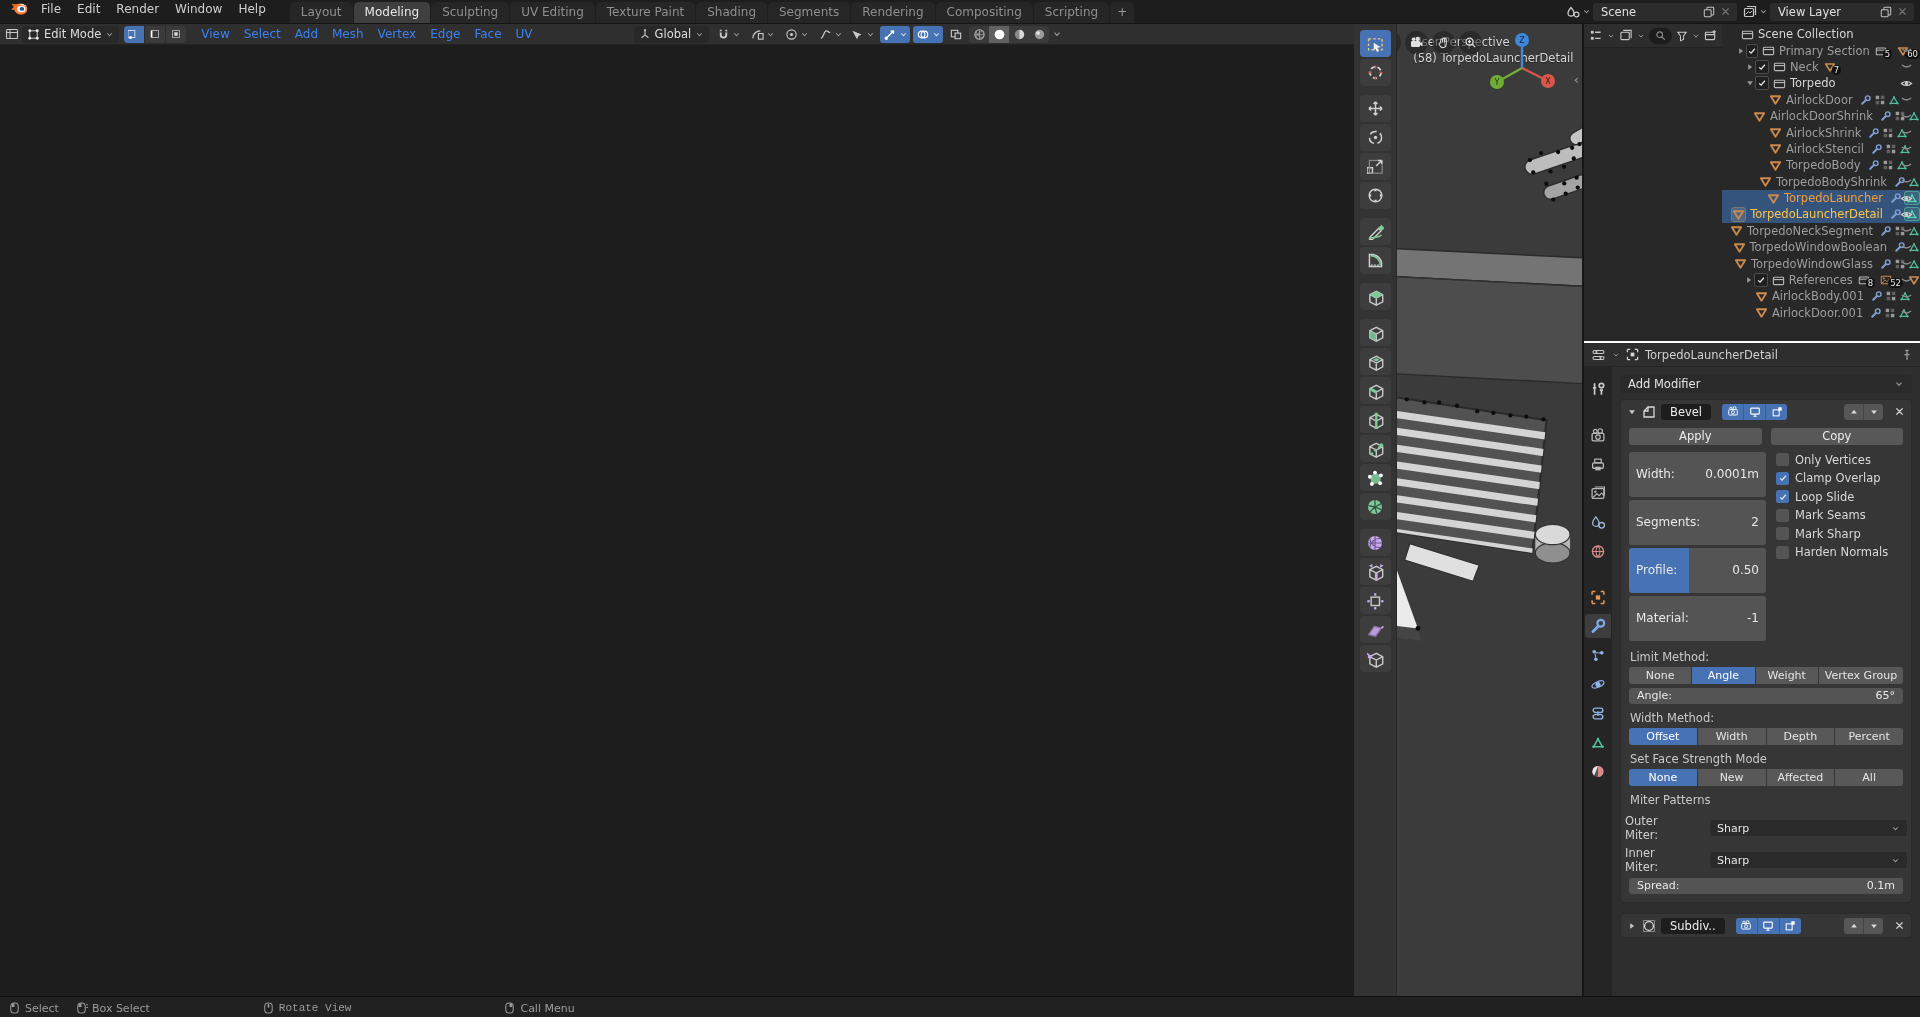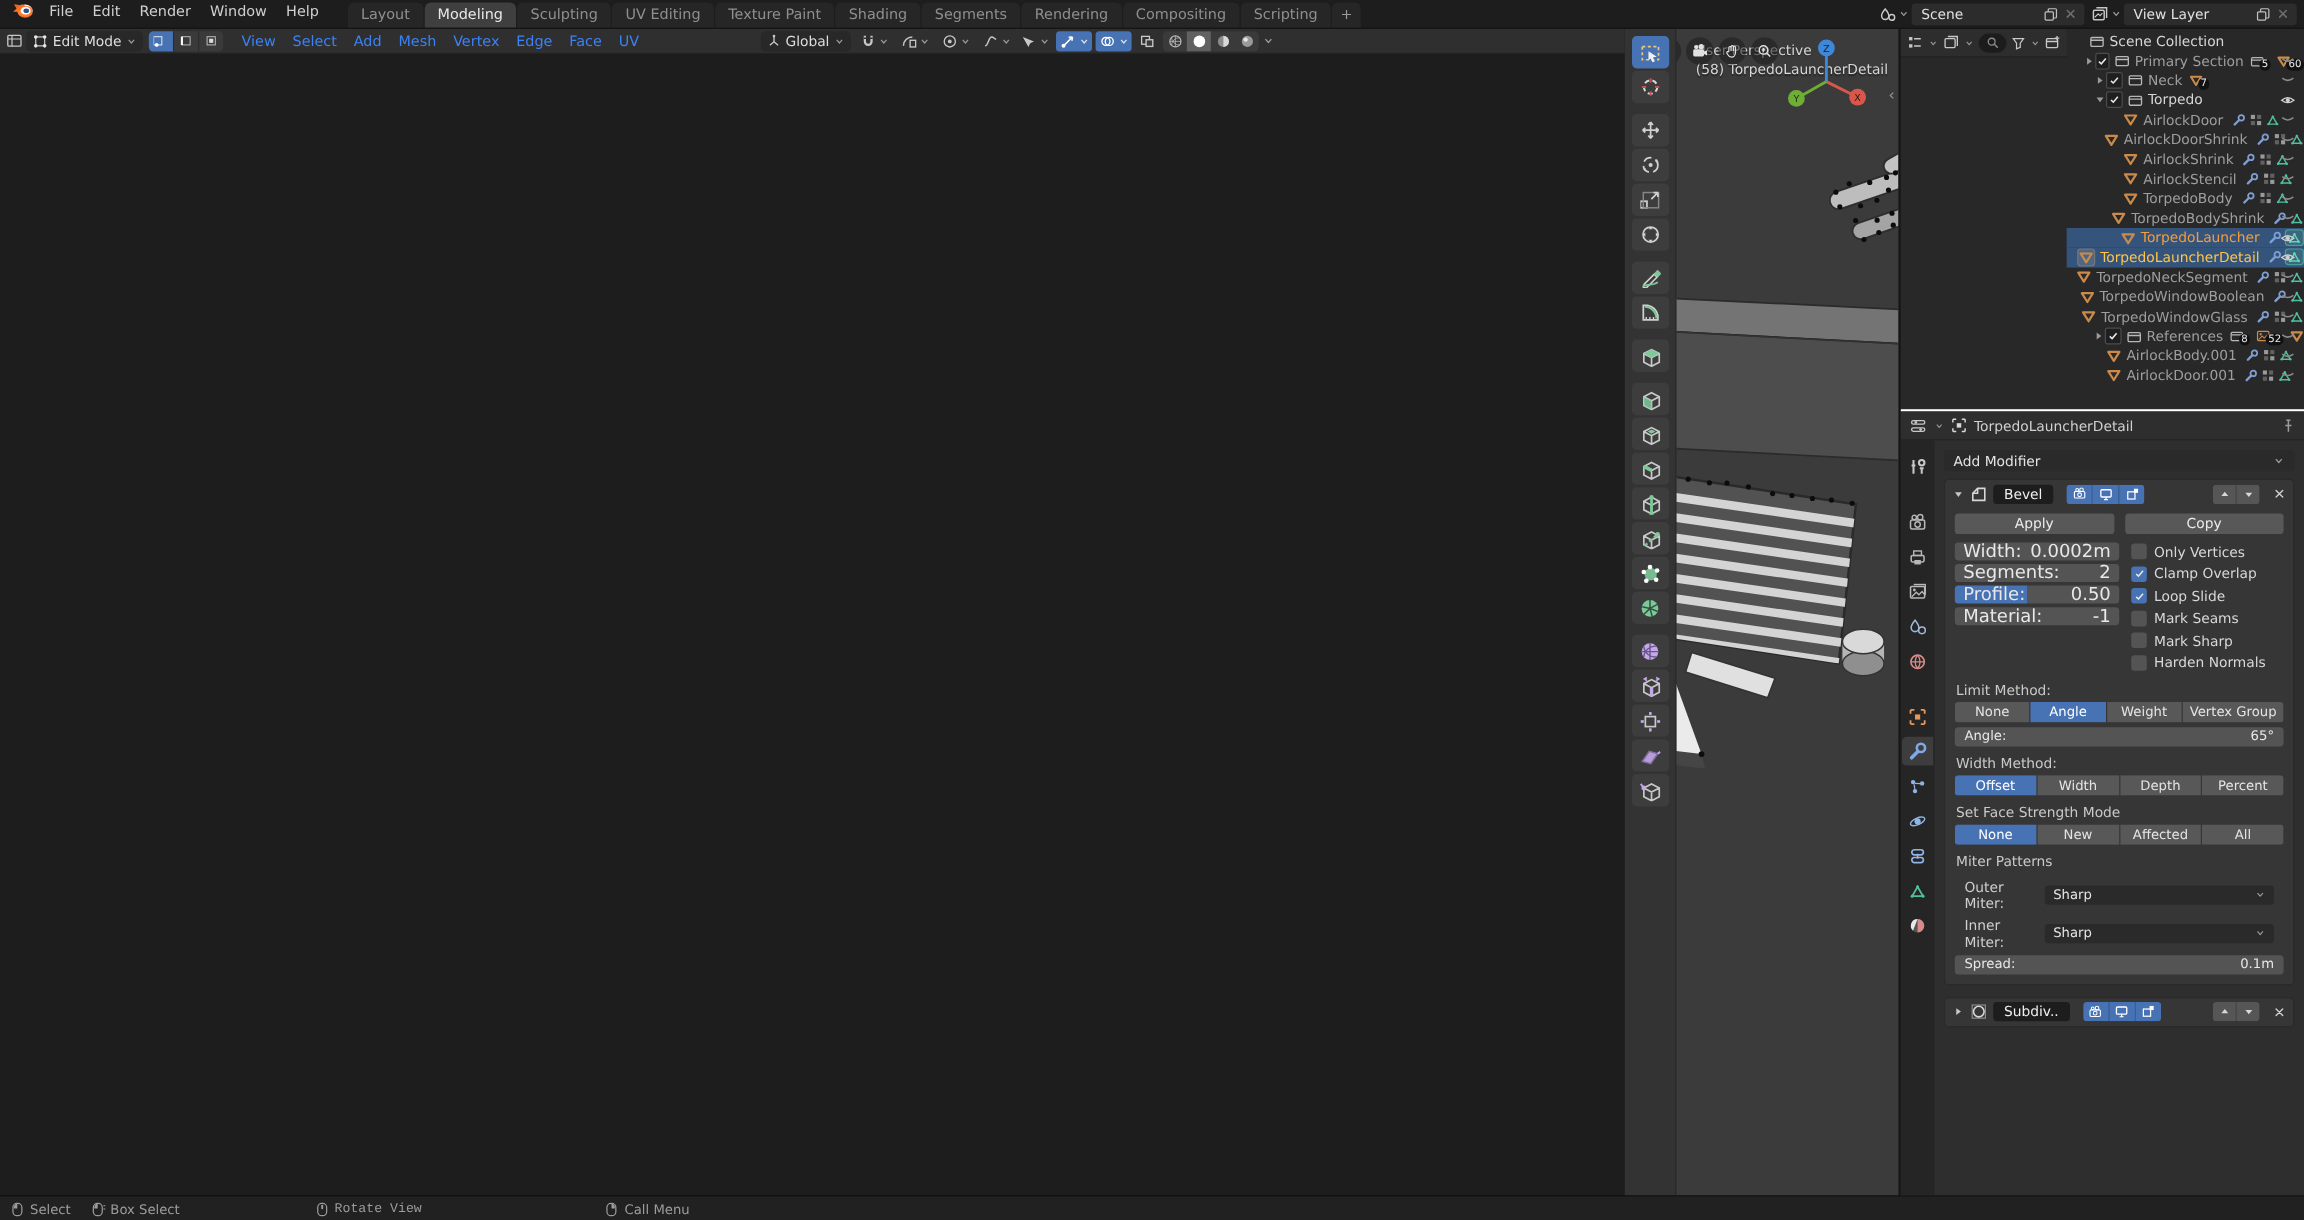--- a/index.html
+++ b/index.html
@@ -89,30 +89,30 @@
 .tgl:last-child{border-right:none}
 .ud-group{display:flex;border-radius:3px;overflow:hidden;margin-left:auto}
 .ud{width:19px;height:16px;background:#565656;display:flex;align-items:center;justify-content:center;color:#ddd;border-right:1px solid #444}
 .ud:last-child{border-right:none}
 .panel-x{margin-left:6px;color:#cfcfcf}
 .apply-row{display:flex;gap:9px;padding:5px 8px 3px}
 .btn{flex:1;height:17px;background:#585858;border-radius:3px;text-align:center;line-height:17px;font-size:11.5px;color:#ececec}
 .fields-grid{display:flex;padding:4px 8px 2px;gap:10px}
 .fcol{width:137px;display:flex;flex-direction:column;gap:3px}
 .ccol{flex:1;display:flex;flex-direction:column;gap:5.5px;padding-top:1px}
-.field{height:15px;background:#545454;border-radius:3px;display:flex;justify-content:space-between;padding:0 7px;font-size:15px;line-height:15px;color:#e8e8e8}
+.field{height:15px;background:#545454;border-radius:3px;display:flex;justify-content:space-between;padding:15px 7px;font-size:12px;line-height:15px;color:#e8e8e8}
 .chk{display:flex;gap:6px;align-items:center;font-size:11.5px;color:#d8d8d8;height:13px}
 .chk .box{width:13px;height:13px;border-radius:2.5px;background:#545454;display:flex;align-items:center;justify-content:center}
 .chk.on .box{background:#4772b3}
 .seclabel{font-size:11.5px;color:#c9c9c9;padding:7px 9px 3px}
 .seg{display:flex;margin:0 8px;height:17px;border-radius:3px;overflow:hidden;gap:1px}
 .seg div{flex:1;background:#585858;text-align:center;line-height:17px;font-size:11px;color:#e5e5e5;white-space:nowrap}
 .seg div.active{background:#4772b3;color:#fff}
 .wide-field{margin:4px 8px 0;height:16px;background:#545454;border-radius:3px;display:flex;justify-content:space-between;padding:0 8px;font-size:11px;line-height:16px;color:#e8e8e8}
-.drop-row{display:flex;align-items:center;margin:4px 16px 0;gap:1px;font-size:11.5px;color:#cfcfcf}
+.drop-row{display:flex;align-items:center;margin:4px 4px 0;gap:19px;font-size:11.5px;color:#cfcfcf}
 .drop-row .dlabel{width:66px}
 .drop{flex:1;height:16px;background:#2a2a2a;border-radius:3px;display:flex;align-items:center;padding:0 7px;color:#e6e6e6;font-size:11px}
 .drop .icon{margin-left:auto}
 
 .statusbar{height:22px;background:#212121;border-top:1px solid #101010;display:flex;align-items:center;color:#9c9c9c;font-size:11px}
 .hint{display:flex;align-items:center;gap:4px}
 .sb-info{margin-left:auto;margin-right:10px;color:#a8a8a8}
 </style>
 </head>
 <body>
@@ -1931,21 +1931,21 @@
                 </span>
             </div>
             <div class="apply-row">
               <div class="btn">Apply</div>
               <div class="btn">Copy</div>
             </div>
             <div class="fields-grid">
               <div class="fcol" id="bevel-fields">
                   <div class="field">
                     <span>Width:</span>
-                    <span>0.0002m</span>
+                    <span>0.0001m</span>
                   </div>
                   <div class="field">
                     <span>Segments:</span>
                     <span>2</span>
                   </div>
                   <div class="field" style="background: linear-gradient(to right, rgb(71, 114, 179) 0px, rgb(71, 114, 179) 44%, rgb(84, 84, 84) 44%);">
                     <span>Profile:</span>
                     <span>0.50</span>
                   </div>
                   <div class="field">

